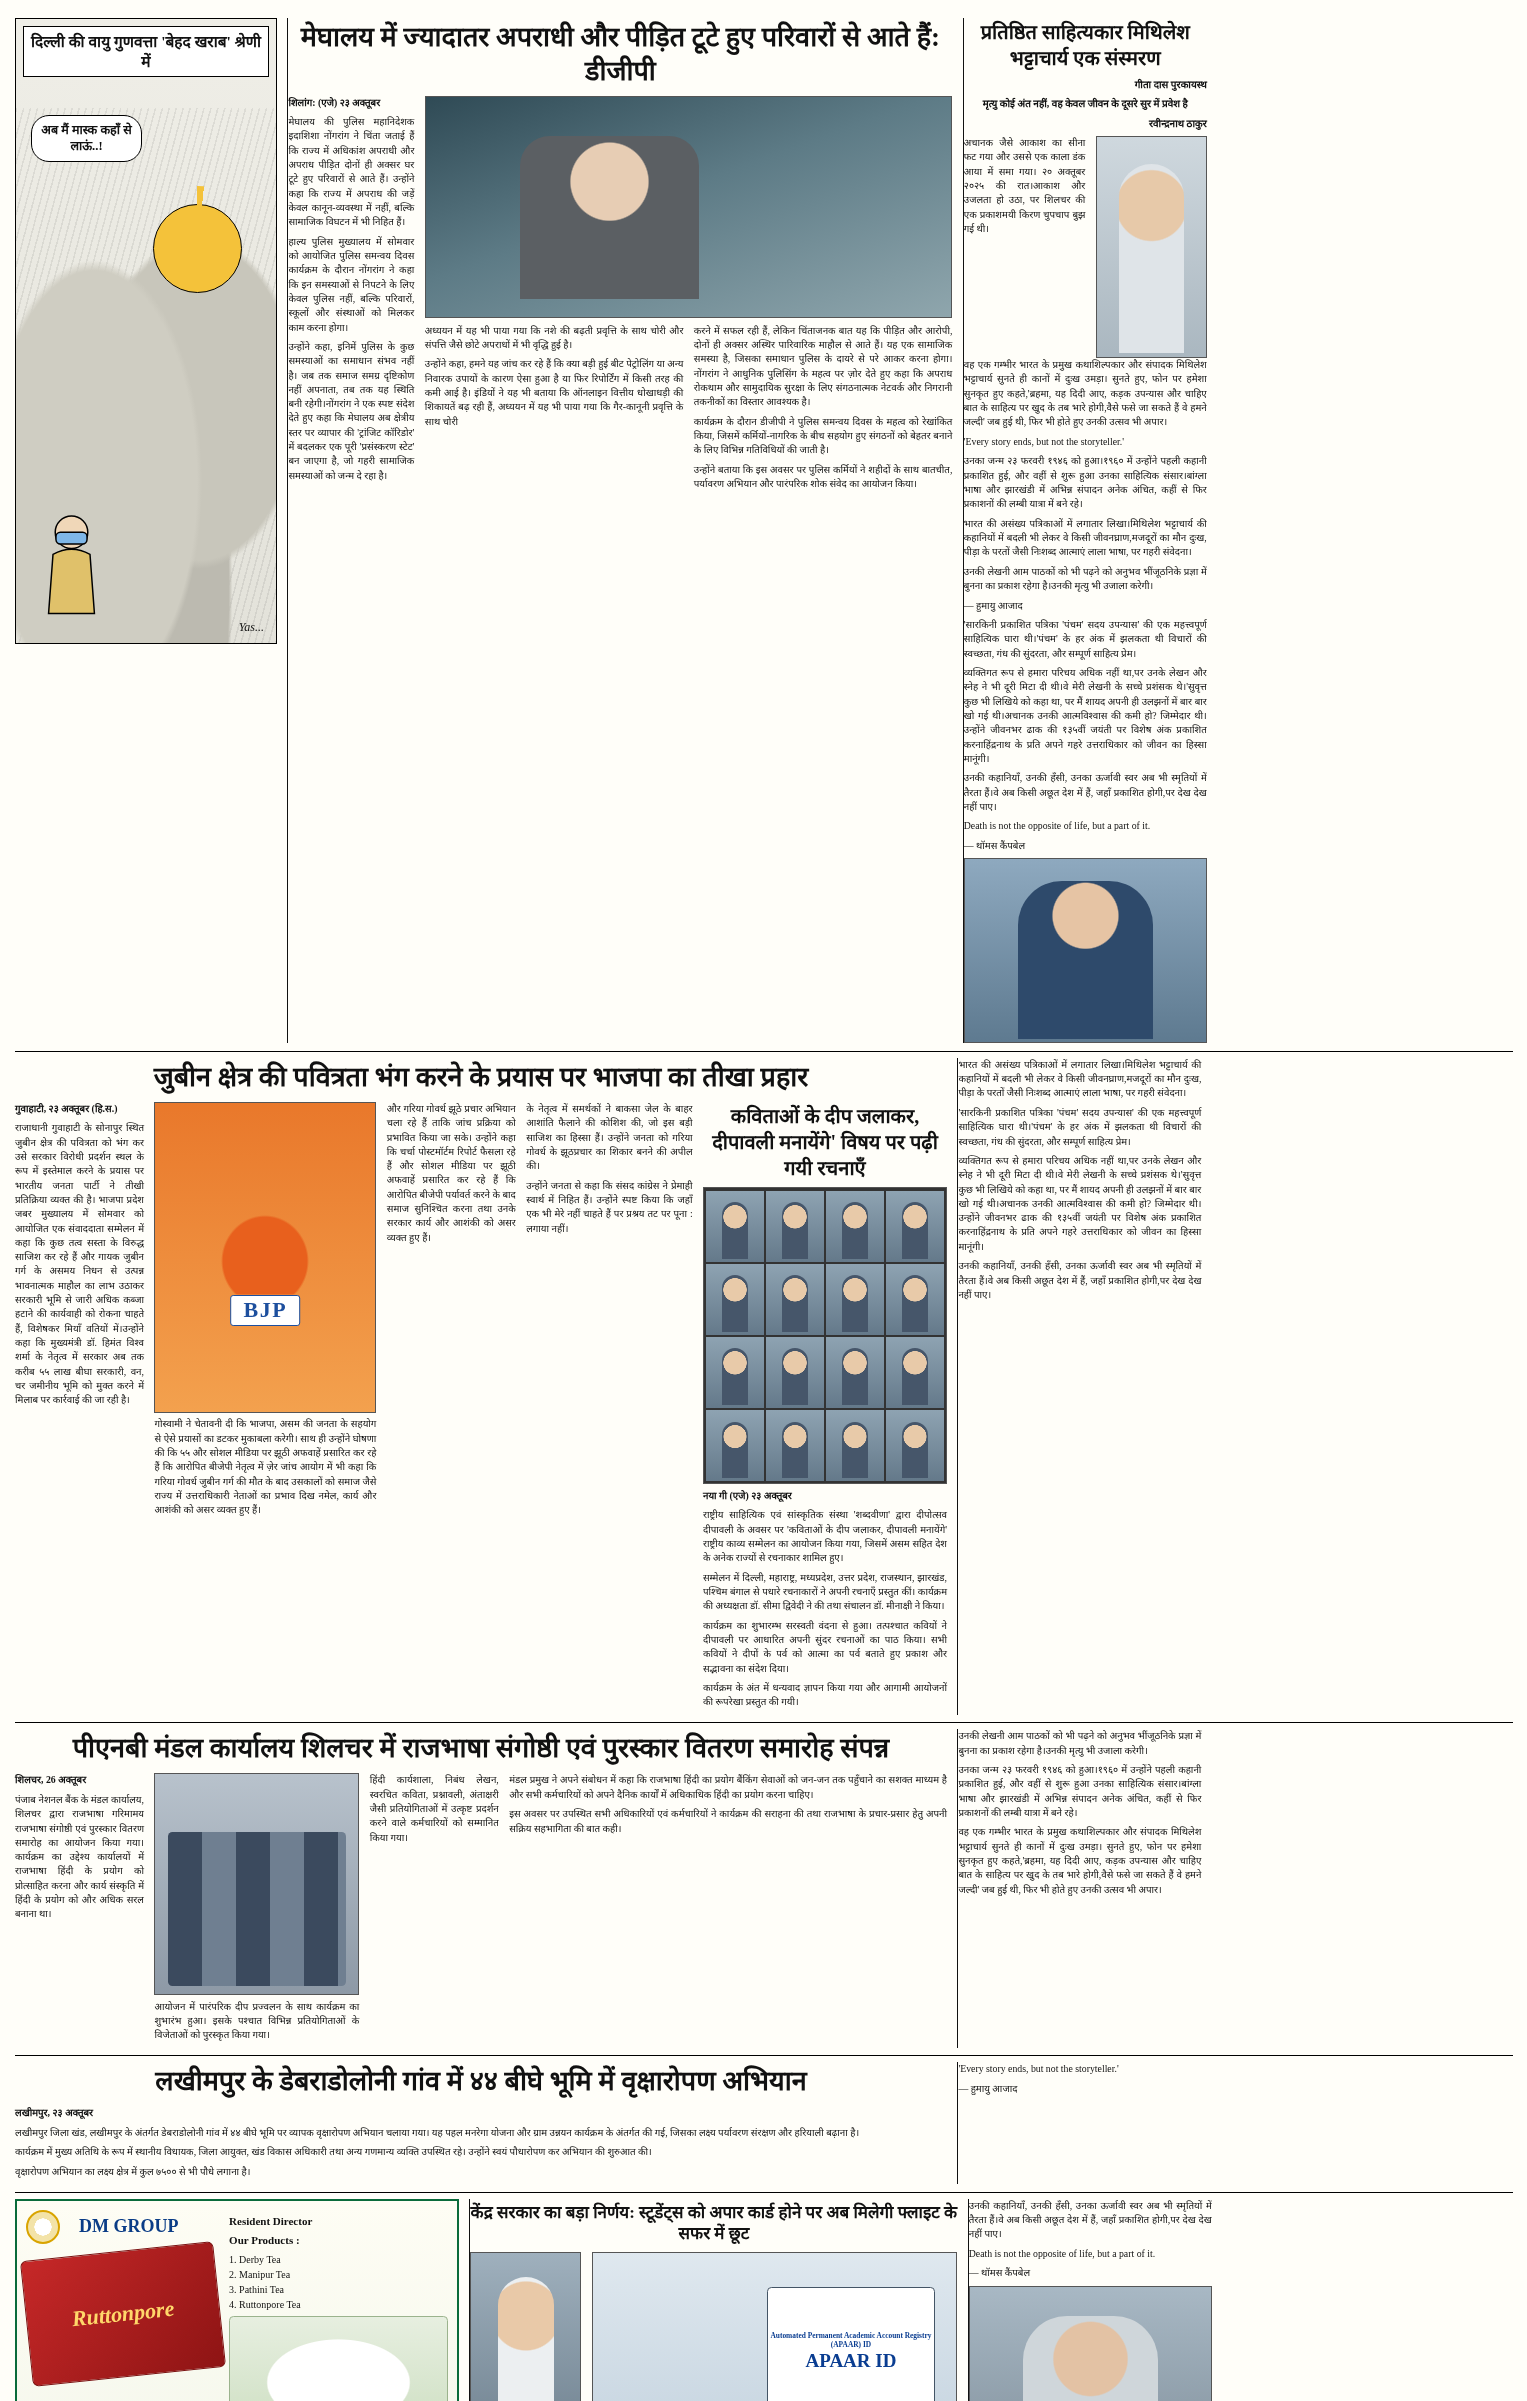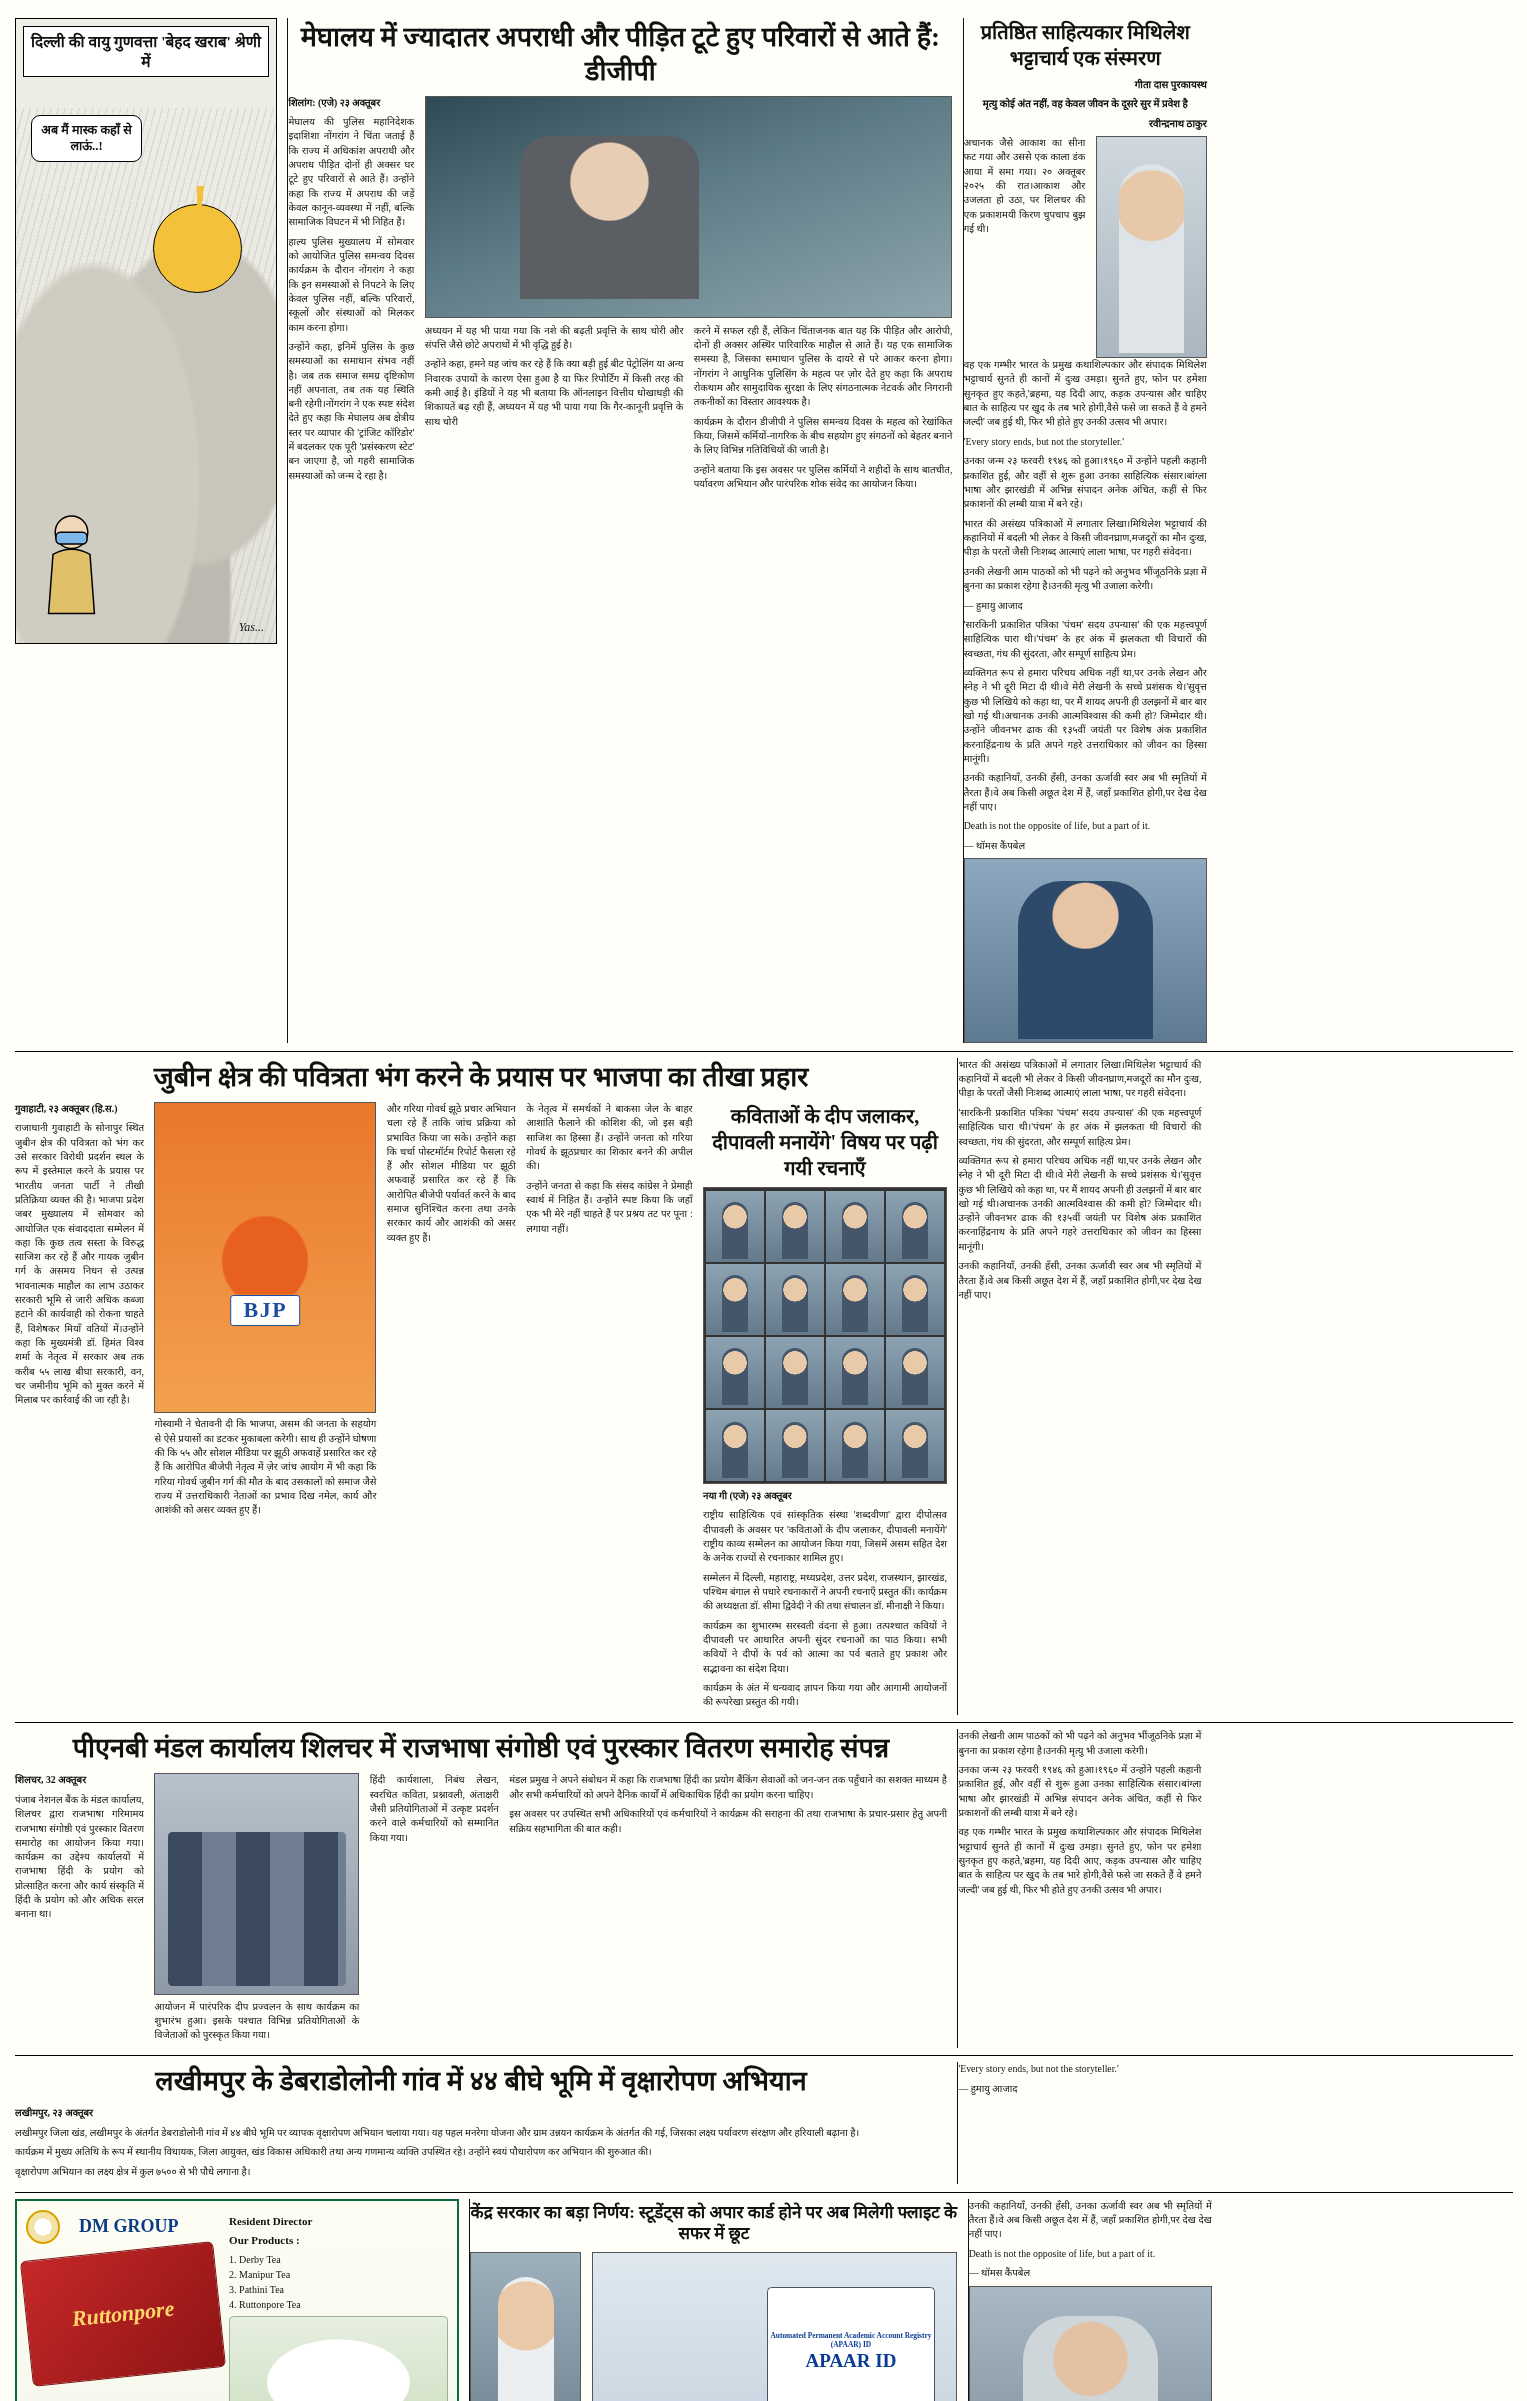--- a/index.html
+++ b/index.html
@@ -110,21 +110,21 @@
     font-weight: bold;
     text-align: center;
     line-height: 1.3;
   }
   .bubble {
     position: absolute;
     left: 15px; top: 96px;
     width: 111px;
     border: 1.5px solid #000;
     background: #fff;
-    border-radius: 9px;
+    border-radius: 18px;
     padding: 6px;
     font-size: 12.6px;
     font-weight: bold;
     text-align: center;
     line-height: 1.3;
     z-index: 4;
   }
   .smog {
     position: absolute; left:0; right:0; top: 89px; bottom: 0;
     background:
@@ -402,21 +402,21 @@
       <p class="body">व्यक्तिगत रूप से हमारा परिचय अधिक नहीं था,पर उनके लेखन और स्नेह ने भी दूरी मिटा दी थी।वे मेरी लेखनी के सच्चे प्रशंसक थे।'सुवृत्त कुछ भी लिखिये को कहा था, पर मैं शायद अपनी ही उलझनों में बार बार खो गई थी।अचानक उनकी आत्मविश्वास की कमी हो? जिम्मेदार थी।उन्होंने जीवनभर ढाक की १३५वीं जयंती पर विशेष अंक प्रकाशित करनाहिंद्रनाथ के प्रति अपने गहरे उत्तराधिकार को जीवन का हिस्सा मानूंगी।</p>
       <p class="body">उनकी कहानियाँ, उनकी हँसी, उनका ऊर्जावी स्वर अब भी स्मृतियों में तैरता हैं।वे अब किसी अछूत देश में हैं, जहाँ प्रकाशित होगी,पर देख देख नहीं पाए।</p>
     </div>
   </div>
 
   <div class="band cols">
     <div style="width:932px;">
       <h1 class="headline">पीएनबी मंडल कार्यालय शिलचर में राजभाषा संगोष्ठी एवं पुरस्कार वितरण समारोह संपन्न</h1>
       <div class="cols">
         <div style="width:129px;">
-          <p class="body"><span class="dateline">शिलचर, 32 अक्तूबर</span></p>
+          <p class="body"><span class="dateline">शिलचर, 26 अक्तूबर</span></p>
           <p class="body">पंजाब नेशनल बैंक के मंडल कार्यालय, शिलचर द्वारा राजभाषा गरिमामय राजभाषा संगोष्ठी एवं पुरस्कार वितरण समारोह का आयोजन किया गया। कार्यक्रम का उद्देश्य कार्यालयों में राजभाषा हिंदी के प्रयोग को प्रोत्साहित करना और कार्य संस्कृति में हिंदी के प्रयोग को और अधिक सरल बनाना था।</p>
         </div>
         <div style="width:205px;">
           <div class="photo photo-pnb"></div>
           <p class="body" style="margin-top:4.4px;">आयोजन में पारंपरिक दीप प्रज्वलन के साथ कार्यक्रम का शुभारंभ हुआ। इसके पश्चात विभिन्न प्रतियोगिताओं के विजेताओं को पुरस्कृत किया गया।</p>
         </div>
         <div style="width:129px;">
           <p class="body">हिंदी कार्यशाला, निबंध लेखन, स्वरचित कविता, प्रश्नावली, अंताक्षरी जैसी प्रतियोगिताओं में उत्कृष्ट प्रदर्शन करने वाले कर्मचारियों को सम्मानित किया गया।</p>
         </div>
         <div style="flex:1;">

